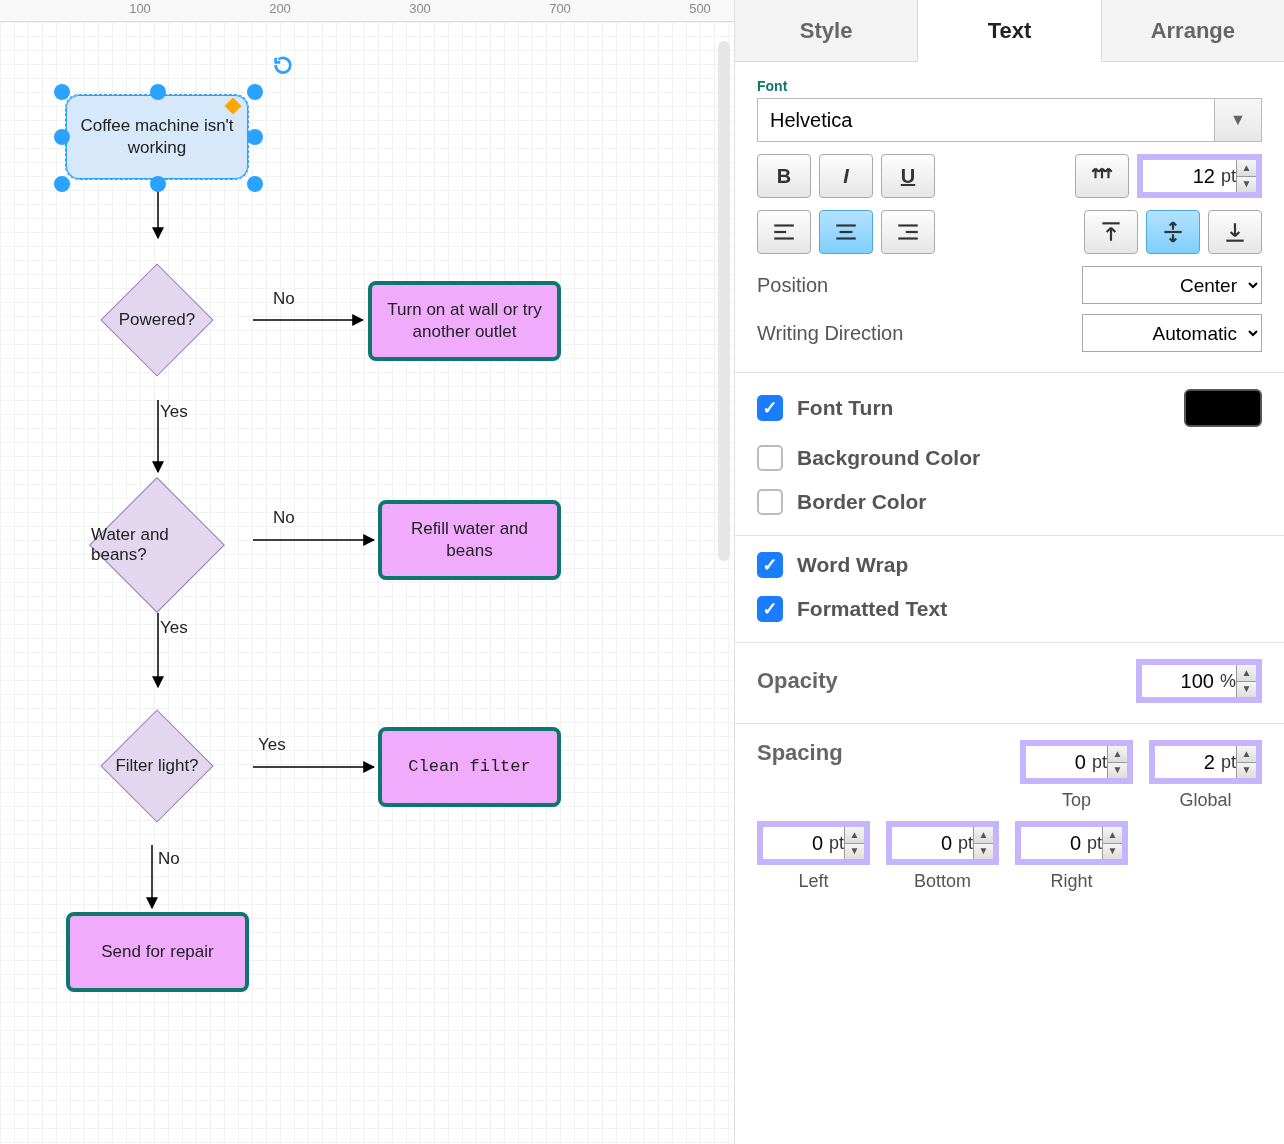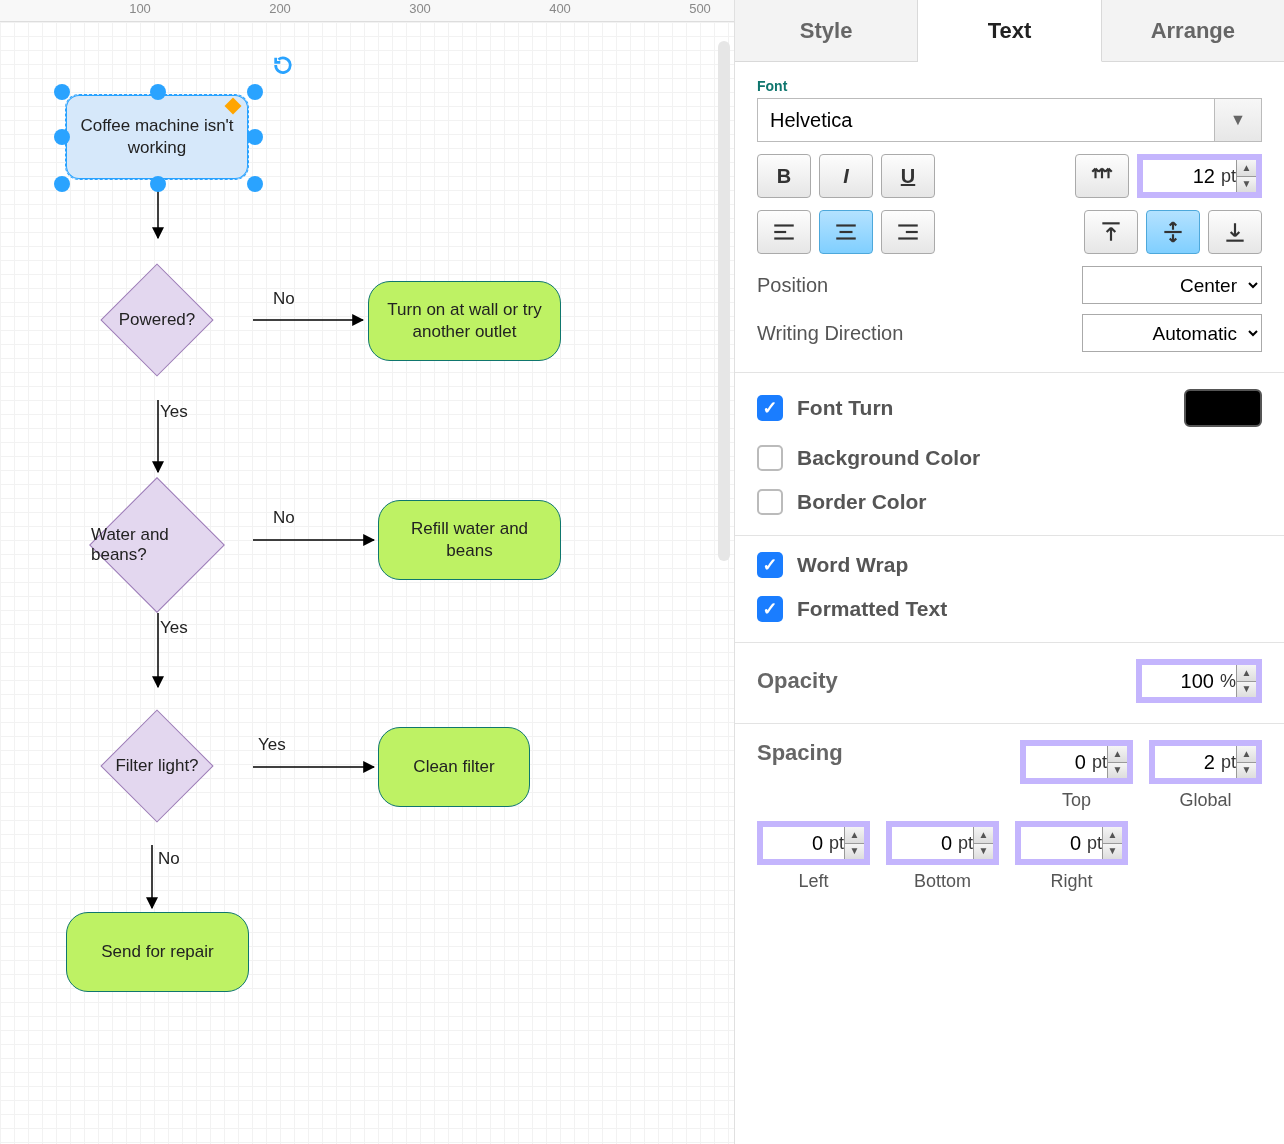--- a/index.html
+++ b/index.html
@@ -68,23 +68,23 @@
   .node.start {
     background: #d6e8fa;
     border: 1px solid #77aee0;
     border-radius: 14px;
   }
   .node.start.selected {
     border: 1px dashed #2aa3ff;
     box-shadow: 0 0 0 1px #2aa3ff inset;
   }
   .node.process {
-    background: #bef264;
-    border: 1px solid #0f766e;
-    border-radius: 22px;
+    background: #f0abfc;
+    border: 4px solid #0f766e;
+    border-radius: 8px;
   }
   .decision {
     position: absolute;
   }
   .decision .shape {
     position: absolute; inset: 0;
     background: #e3d7ef;
     border: 1px solid #9c7cb6;
     transform: rotate(45deg);
   }
@@ -306,21 +306,21 @@
 </head>
 <body>
 
 <div class="app">
 
   <div class="canvas-wrap">
     <div class="ruler-h">
       <span class="tick" style="left:140px">100</span>
       <span class="tick" style="left:280px">200</span>
       <span class="tick" style="left:420px">300</span>
-      <span class="tick" style="left:560px">400</span>
+      <span class="tick" style="left:560px">700</span>
       <span class="tick" style="left:700px">500</span>
     </div>
     <div class="grid"></div>
     <div class="canvas-scroll-track"></div>
 
     <svg class="svg-layer">
       <defs>
         <marker id="ah" viewBox="0 0 10 10" refX="9" refY="5" markerWidth="8" markerHeight="8" orient="auto">
           <path d="M0,0 L10,5 L0,10 z" fill="#000"></path>
         </marker>
@@ -379,21 +379,21 @@
     <div class="node process" style="top:500px;left:378px;width:183px;height:80px;">
       <span>Refill water and beans</span>
     </div>
     <div class="edge-label" style="top:618px;left:160px;">Yes</div>
 
     <div class="decision" style="top:710px;left:101px;width:112px;height:112px;">
       <div class="shape" style="inset:16px;"></div>
       <div class="label">Filter light?</div>
     </div>
     <div class="edge-label" style="top:735px;left:258px;">Yes</div>
-    <div class="node process" style="top:727px;left:378px;width:152px;height:80px;">
+    <div class="node process" style="top:727px;left:378px;width:183px;height:80px;font-family:Liberation Mono, monospace;">
       <span>Clean filter</span>
     </div>
     <div class="edge-label" style="top:849px;left:158px;">No</div>
 
     <div class="node process" style="top:912px;left:66px;width:183px;height:80px;">
       <span>Send for repair</span>
     </div>
   </div>
 
   <div class="panel">

